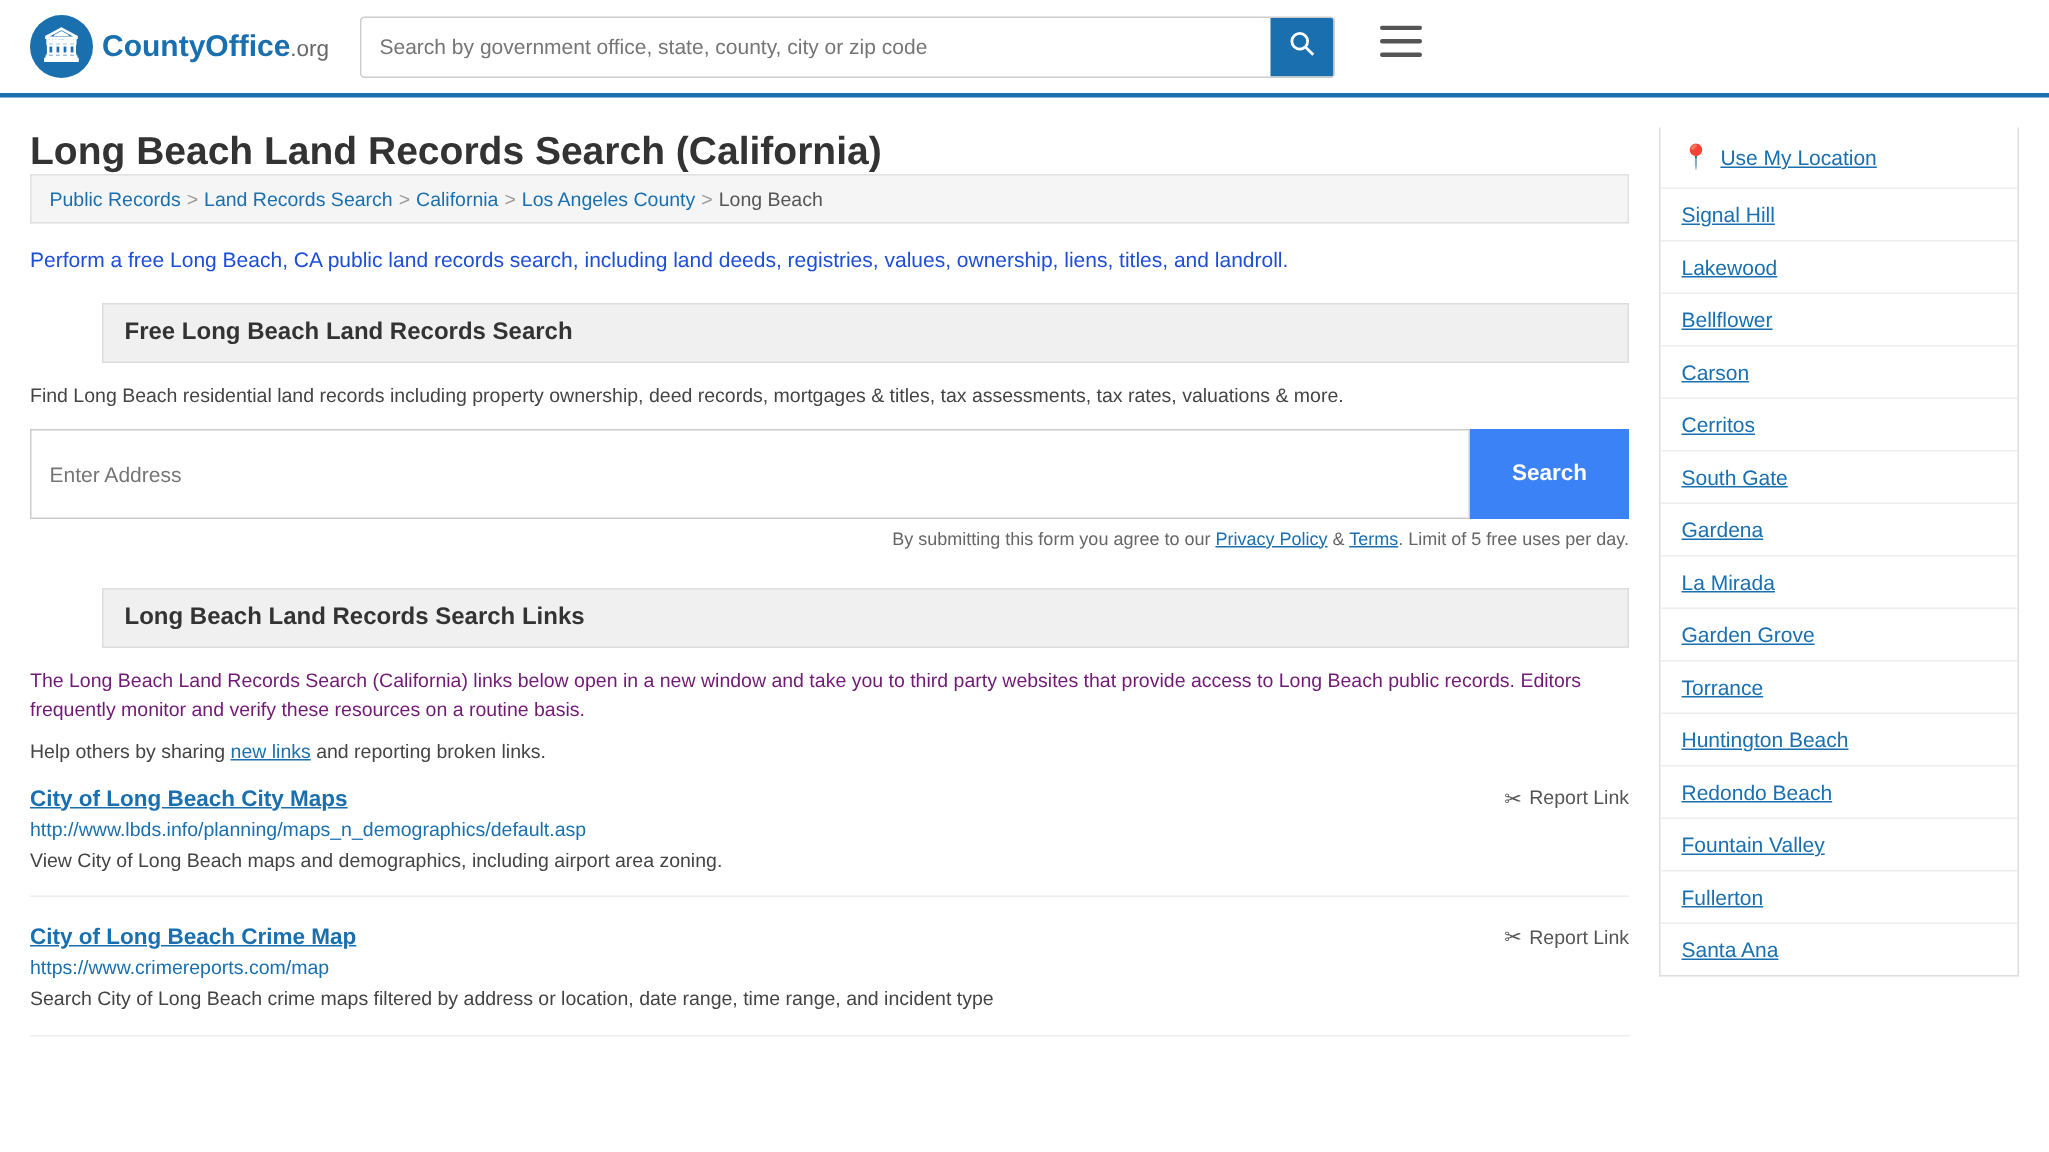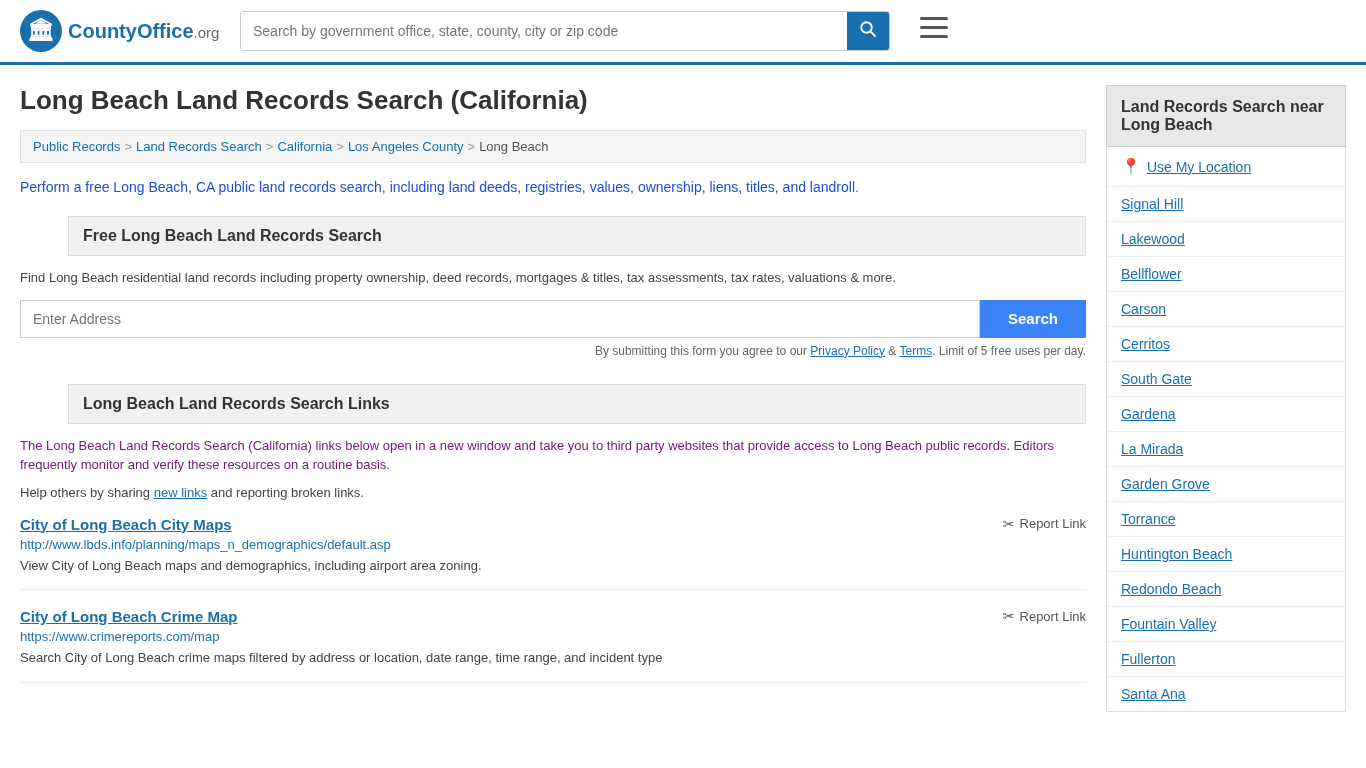--- a/index.html
+++ b/index.html
@@ -80,21 +80,20 @@
     #sidebar {
       width: 240px;
       flex-shrink: 0;
     }
 
     
     #page-title {
       font-size: 26px;
       font-weight: bold;
       color: #333;
-      margin-bottom: 14px;
     }
 
     
     #breadcrumb {
       background: #f5f5f5;
       border: 1px solid #e0e0e0;
       padding: 8px 12px;
       font-size: 13px;
       color: #555;
       margin-bottom: 14px;
@@ -142,21 +141,21 @@
       line-height: 1.5;
     }
     #address-form {
       display: flex;
       gap: 0;
       margin-bottom: 6px;
     }
     #address-input {
       flex: 1;
       border: 1px solid #ccc;
-      padding: 10px 12px;
+      padding: 21px 12px;
       font-size: 14px;
       outline: none;
     }
     #search-button {
       background: #3b82f6;
       color: white;
       border: none;
       padding: 10px 28px;
       font-size: 15px;
       font-weight: bold;
@@ -366,21 +365,20 @@
       </div>
     </div>
     <div class="link-url">https://www.crimereports.com/map</div>
     <div class="link-desc">Search City of Long Beach crime maps filtered by address or location, date range, time range, and incident type</div>
   </div>
         </div>
     </div>
   </div>
 
   <div id="sidebar">
-    <div id="sidebar-title">Land Records Search near Long Beach</div>
     <div id="sidebar-list">
       <div id="use-my-location">
         <span class="location-icon">📍</span>
         <a class="use-location-link">Use My Location</a>
       </div>
       <div id="sidebar-locations">
           <div class="sidebar-item"><a class="sidebar-location">Signal Hill</a></div>
           <div class="sidebar-item"><a class="sidebar-location">Lakewood</a></div>
           <div class="sidebar-item"><a class="sidebar-location">Bellflower</a></div>
           <div class="sidebar-item"><a class="sidebar-location">Carson</a></div>

